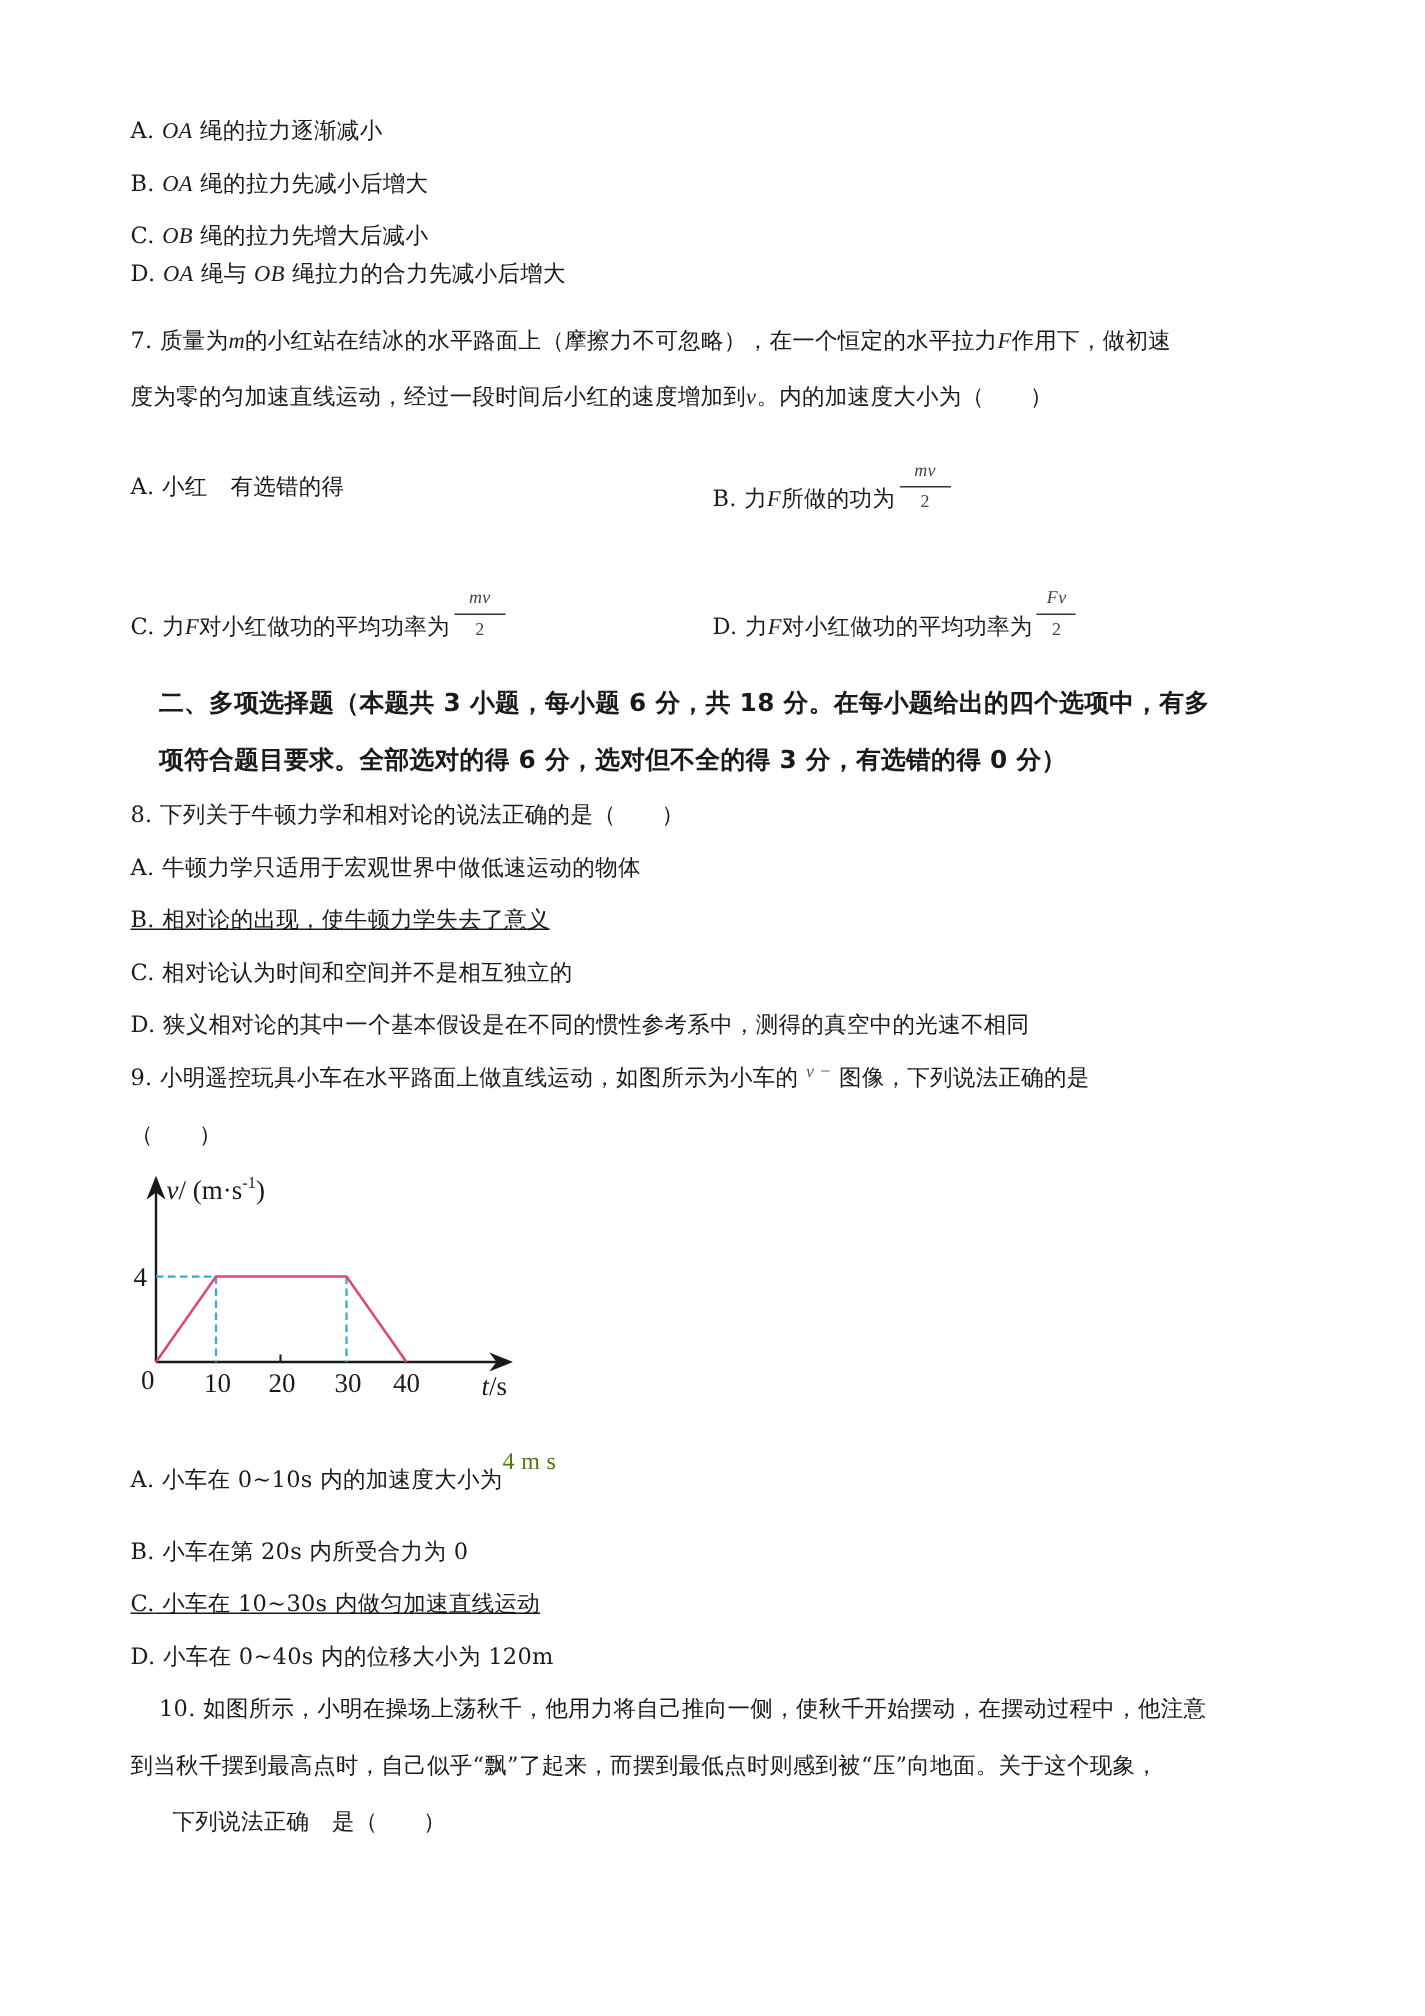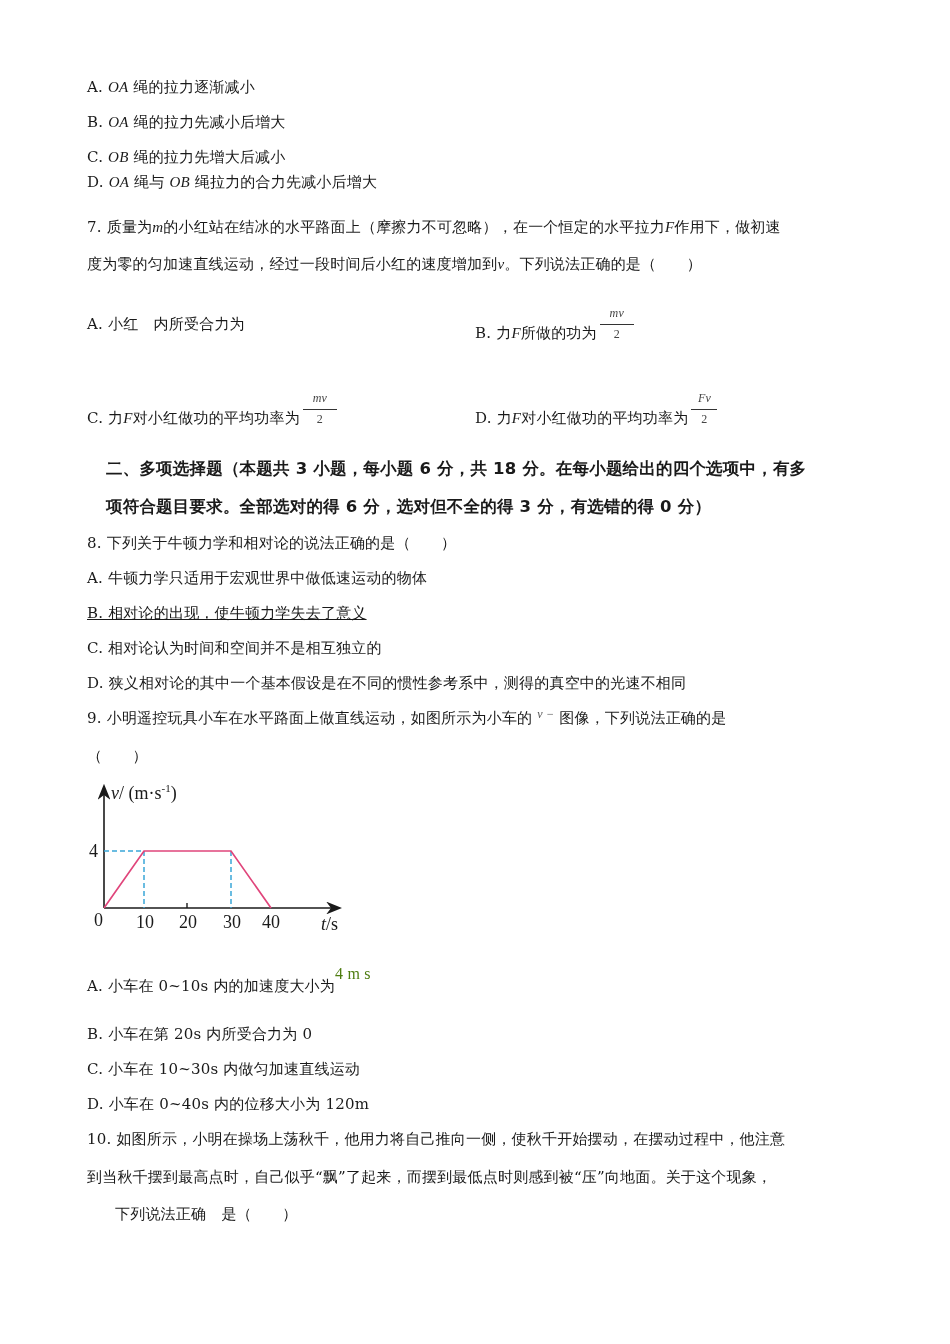--- a/index.html
+++ b/index.html
@@ -50,26 +50,26 @@
   <span>绳与</span>
   <span class="it">OB</span>
   <span>绳拉力的合力先减小后增大</span>
 </div>
 
 <div class="line" style="top:217px;">
   <span>7.</span>
   <span>质量为</span><span class="it">m</span><span>的小红站在结冰的水平路面上（摩擦力不可忽略），在一个恒定的水平拉力</span><span class="it">F</span><span>作用下，做初速</span>
 </div>
 <div class="line" style="top:254px;">
-  <span>度为零的匀加速直线运动，经过一段时间后小红的速度增加到</span><span class="it">v</span><span>。下列说法正确的是（　　）</span>
+  <span>度为零的匀加速直线运动，经过一段时间后小红的速度增加到</span><span class="it">v</span><span>。内的加速度大小为（　　）</span>
 </div>
 
 <div class="line" style="top:314px;">
   <span>A.</span>
-  <span>小红　内所受合力为</span>
+  <span>小红　有选错的得</span>
 </div>
 <div class="line" style="top:314px; left:475px;">
   <span>B.</span>
   <span>力</span><span class="it">F</span><span>所做的功为</span><span class="frac">
       <span class="num">mv</span>
       <span class="bar"></span>
       <span class="den">2</span>
     </span>
 </div>
 <div class="line" style="top:399px;">
@@ -138,24 +138,24 @@
 </div>
 
 <div class="line" style="top:976px;">
   <span>A.</span>
   <span>小车在 0~10s 内的加速度大小为</span><span class="sup-unit">4 m  s</span>
 </div>
 <div class="line" style="top:1024px;">
   <span>B.</span>
   <span>小车在第 20s 内所受合力为 0</span>
 </div>
-<div class="line" style="top:1059px;">
+<div class="line" style="top:1059px;text-decoration:underline;">
   <span>C.</span>
   <span>小车在 10~30s 内做匀加速直线运动</span>
 </div>
 <div class="line" style="top:1094px;">
   <span>D.</span>
   <span>小车在 0~40s 内的位移大小为 120m</span>
 </div>
 
-<div class="line" style="top:1129px;">10. 如图所示，小明在操场上荡秋千，他用力将自己推向一侧，使秋千开始摆动，在摆动过程中，他注意</div>
+<div class="line" style="top:1129px;margin-left:19px;">10. 如图所示，小明在操场上荡秋千，他用力将自己推向一侧，使秋千开始摆动，在摆动过程中，他注意</div>
 <div class="line" style="top:1167px;text-align:center;">到当秋千摆到最高点时，自己似乎“飘”了起来，而摆到最低点时则感到被“压”向地面。关于这个现象，</div>
 <div class="line" style="top:1204px;margin-left:28px;">下列说法正确　是（　　）</div>
 
 </body></html>

